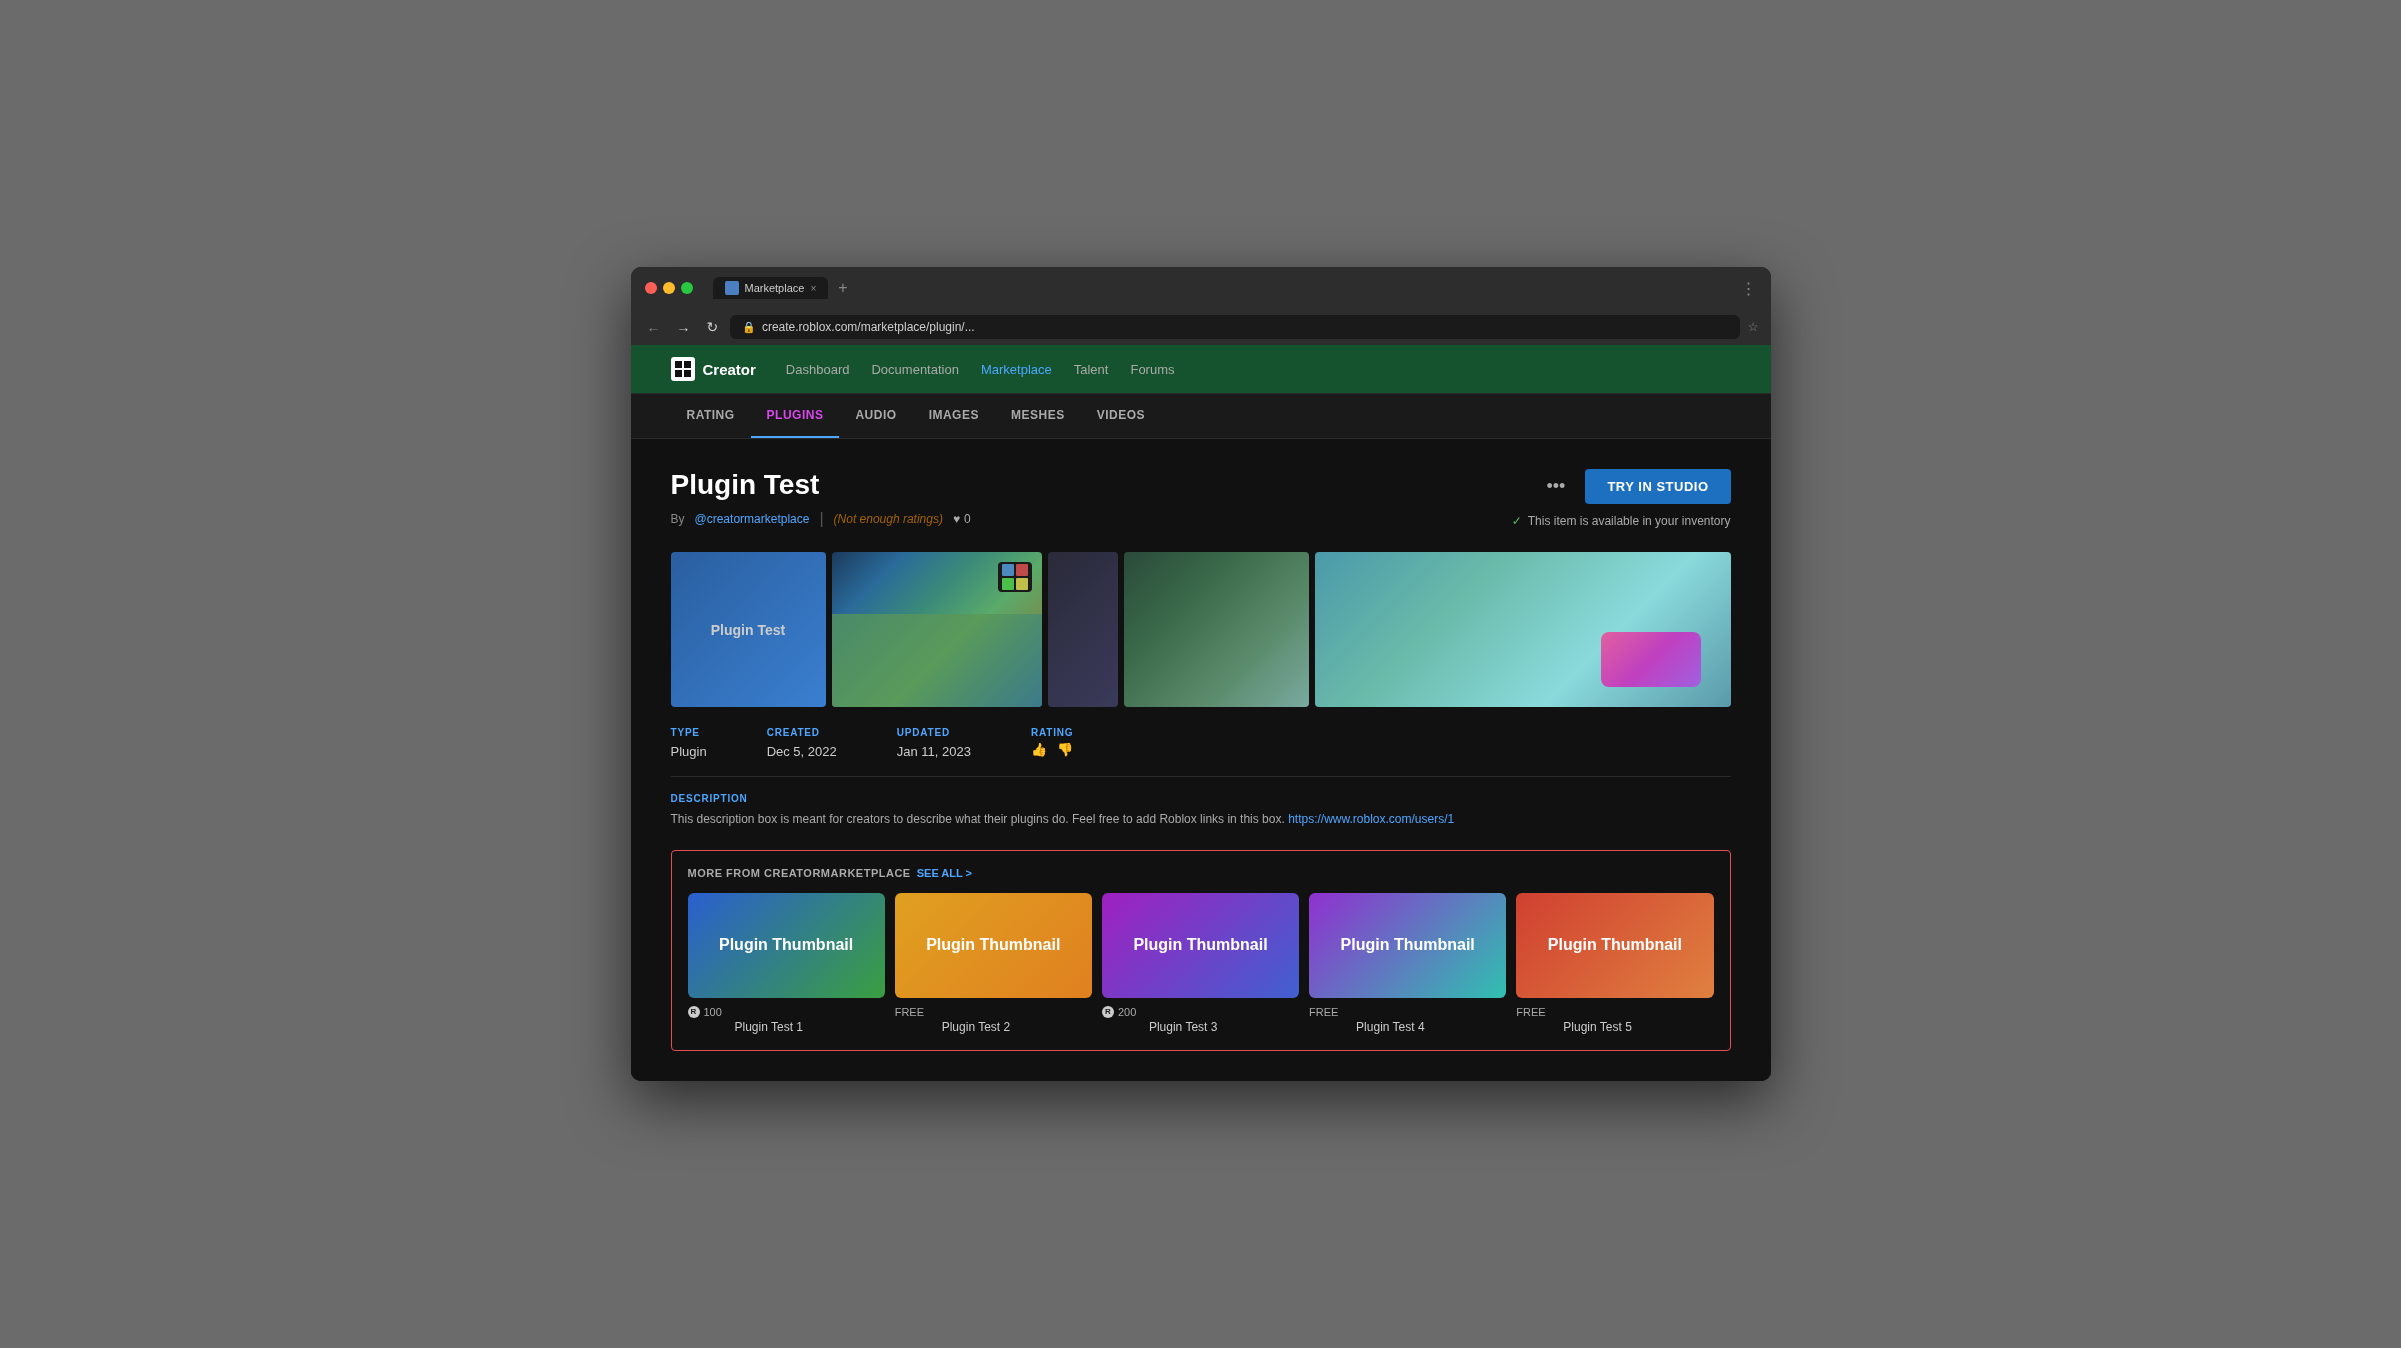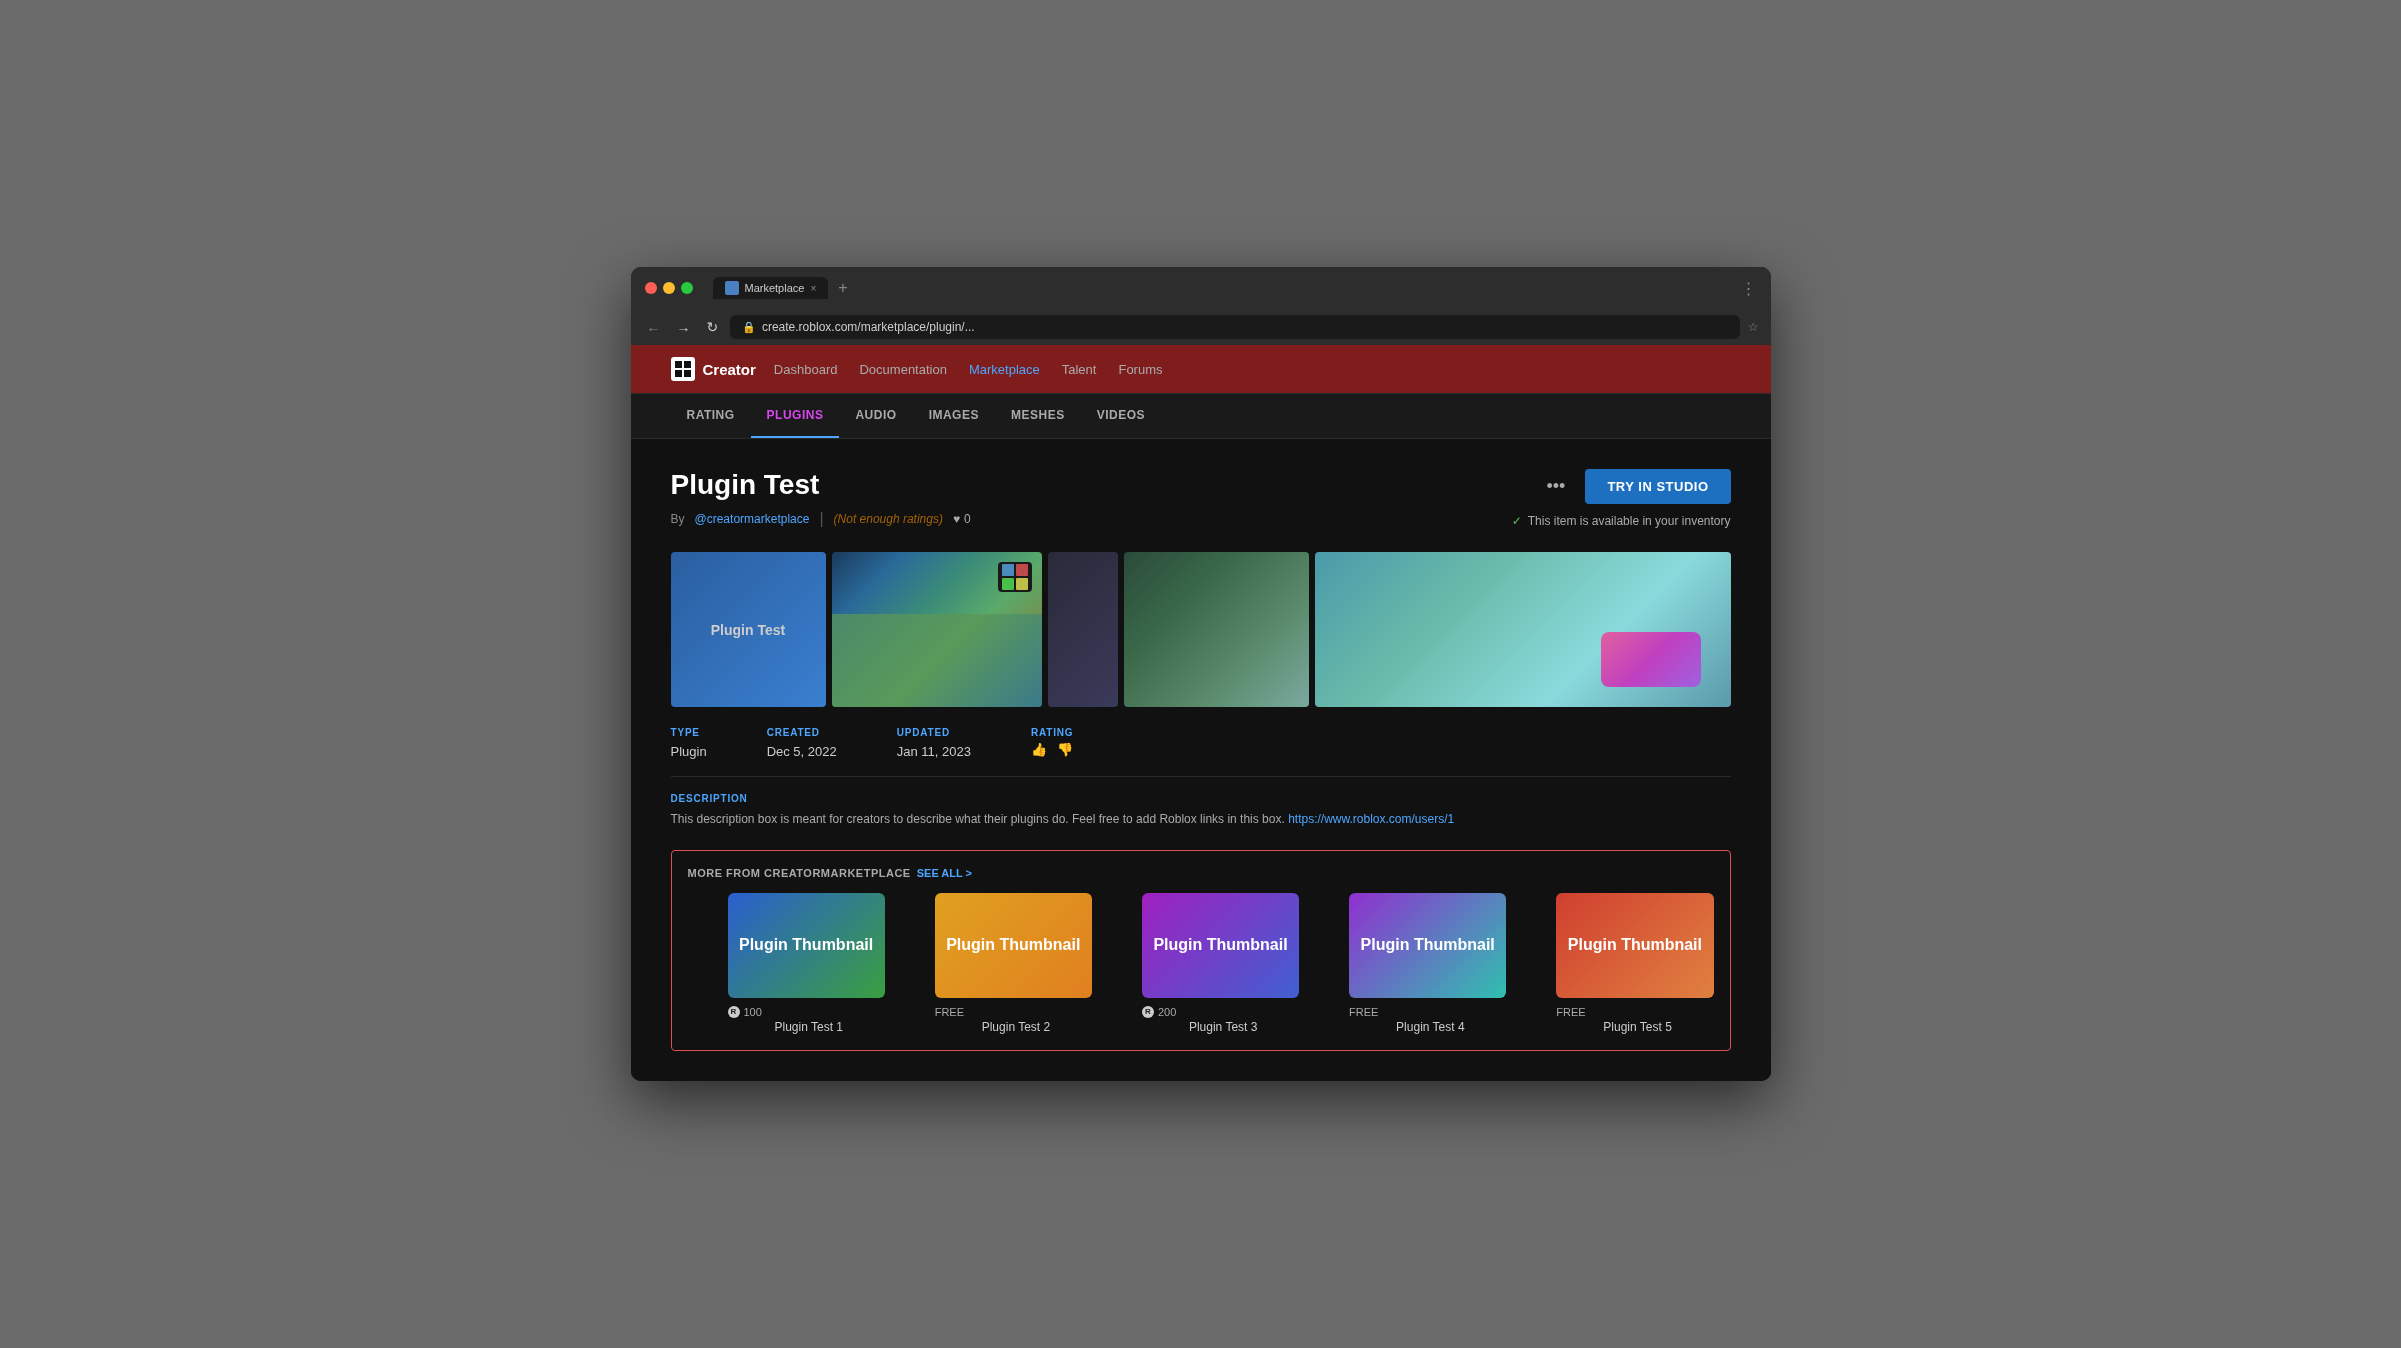--- a/index.html
+++ b/index.html
@@ -115,25 +115,25 @@
     }
 
     
     .page-content {
       background: #111;
       padding: 0;
     }
 
     
     .site-header {
-      background: #7f1d1d;
+      background: #14532d;
       padding: 12px 40px;
       display: flex;
       align-items: center;
-      gap: 18px;
+      gap: 30px;
       border-bottom: 1px solid #2a2a2a;
     }
     .logo-area {
       display: flex;
       align-items: center;
       gap: 8px;
     }
     .logo-icon {
       width: 24px;
       height: 24px;
@@ -389,21 +389,20 @@
       font-weight: 600;
       cursor: pointer;
     }
     .plugin-cards {
       display: flex;
       gap: 10px;
     }
     .plugin-card {
       flex: 1;
       cursor: pointer;
-      margin-left: 40px;
     }
     .plugin-card-thumb {
       border-radius: 6px;
       height: 105px;
       display: flex;
       align-items: center;
       justify-content: center;
       margin-bottom: 8px;
       position: relative;
       overflow: hidden;

